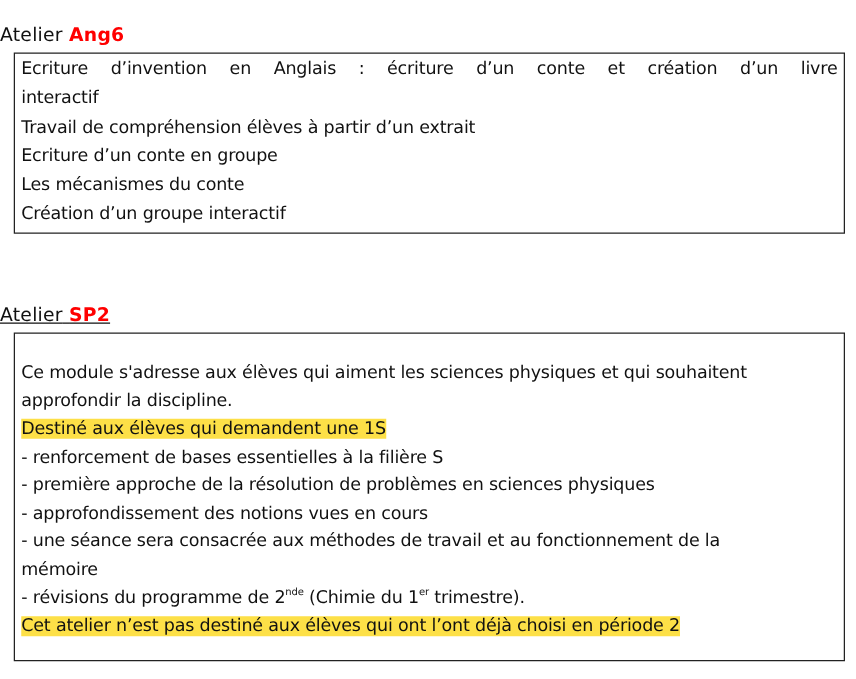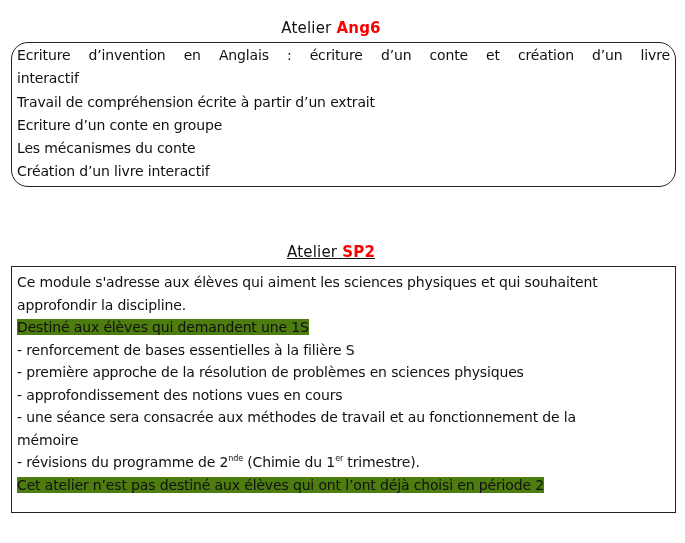--- a/index.html
+++ b/index.html
@@ -1,50 +1,50 @@
 <!DOCTYPE html>
 <html><head>
 <meta charset="utf-8">
 <style>
   html, body { margin: 0; padding: 0; background: #ffffff; }
   body {
     width: 685px; height: 543px; position: relative; overflow: hidden;
     font-family: "DejaVu Sans", sans-serif; color: #111111;
   }
   .title {
-    position: absolute; left: 0; width: 662px; text-align: center;
+    position: absolute; left: 0; width: 662px; 
     font-size: 15px; line-height: 20px; letter-spacing: 0.2px;
   }
   .title .code { color: #ff0000; font-weight: bold; }
   .box {
     position: absolute; left: 11px; width: 653px;
     border: 1.5px solid #222222; padding: 0 5px;
     font-size: 14px; letter-spacing: -0.15px;
   }
   .box .line { white-space: nowrap; }
-  #box1 { top: 42px; height: 142px; line-height: 23.3px; padding-top: 1px; border-radius: 17px; }
-  #box2 { top: 266px; height: 241px; line-height: 22.5px; padding-top: 4px; }
+  #box1 { top: 42px; height: 142px; line-height: 23.3px; padding-top: 1px; }
+  #box2 { top: 266px; height: 241px; line-height: 22.5px; padding-top: 20px; }
   .justify { text-align: justify; text-align-last: justify; white-space: normal !important; }
-  .hl { background: #4d7c0f; }
+  .hl { background: #fde047; }
   sup { font-size: 8px; line-height: 0; vertical-align: 6px; }
 </style>
 </head>
 <body>
 
 <div class="title" style="top:18px;">
   <span>Atelier</span>
   <span class="code">Ang6</span>
 </div>
 <div class="box" id="box1">
   <div class="line justify">Ecriture d’invention en Anglais : écriture d’un conte et création d’un livre</div>
   <div class="line">interactif</div>
-  <div class="line">Travail de compréhension écrite à partir d’un extrait</div>
+  <div class="line">Travail de compréhension élèves à partir d’un extrait</div>
   <div class="line">Ecriture d’un conte en groupe</div>
   <div class="line">Les mécanismes du conte</div>
-  <div class="line">Création d’un livre interactif</div>
+  <div class="line">Création d’un groupe interactif</div>
 </div>
 
 <div class="title" style="top:242px;text-decoration:underline;">
   <span>Atelier</span>
   <span class="code">SP2</span>
 </div>
 <div class="box" id="box2">
   <div class="line">Ce module s'adresse aux élèves qui aiment les sciences physiques et qui souhaitent</div>
   <div class="line">approfondir la discipline.</div>
   <div class="line"><span class="hl">Destiné aux élèves qui demandent une 1S</span></div>

